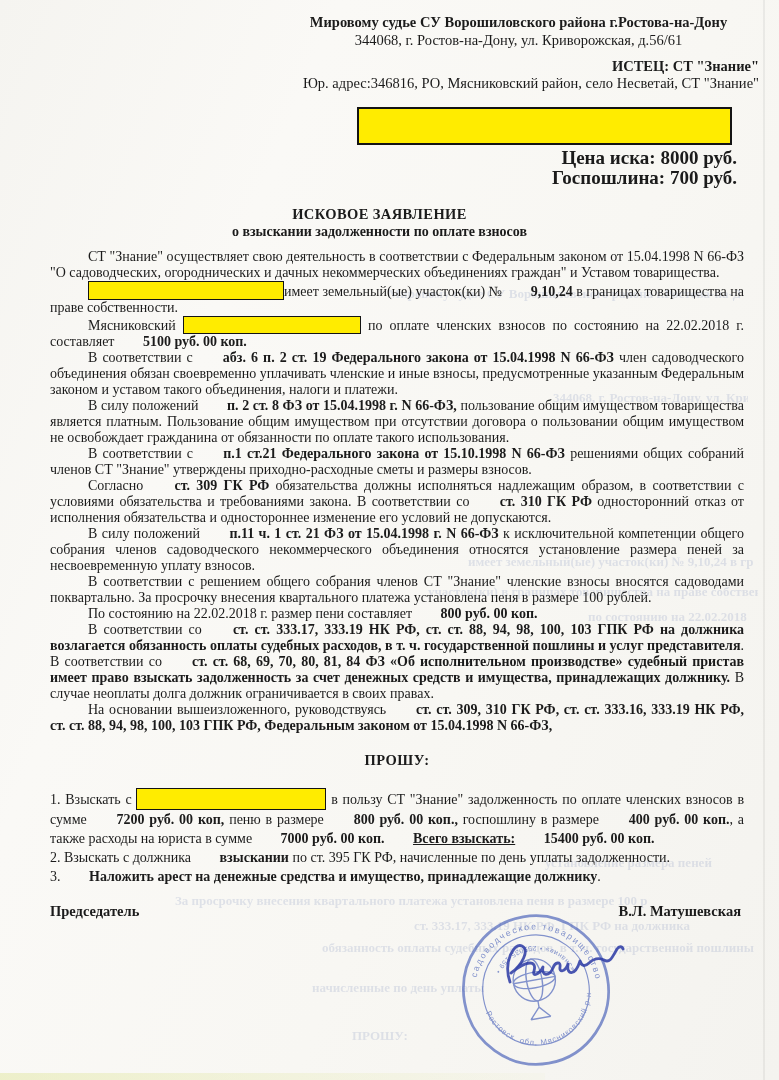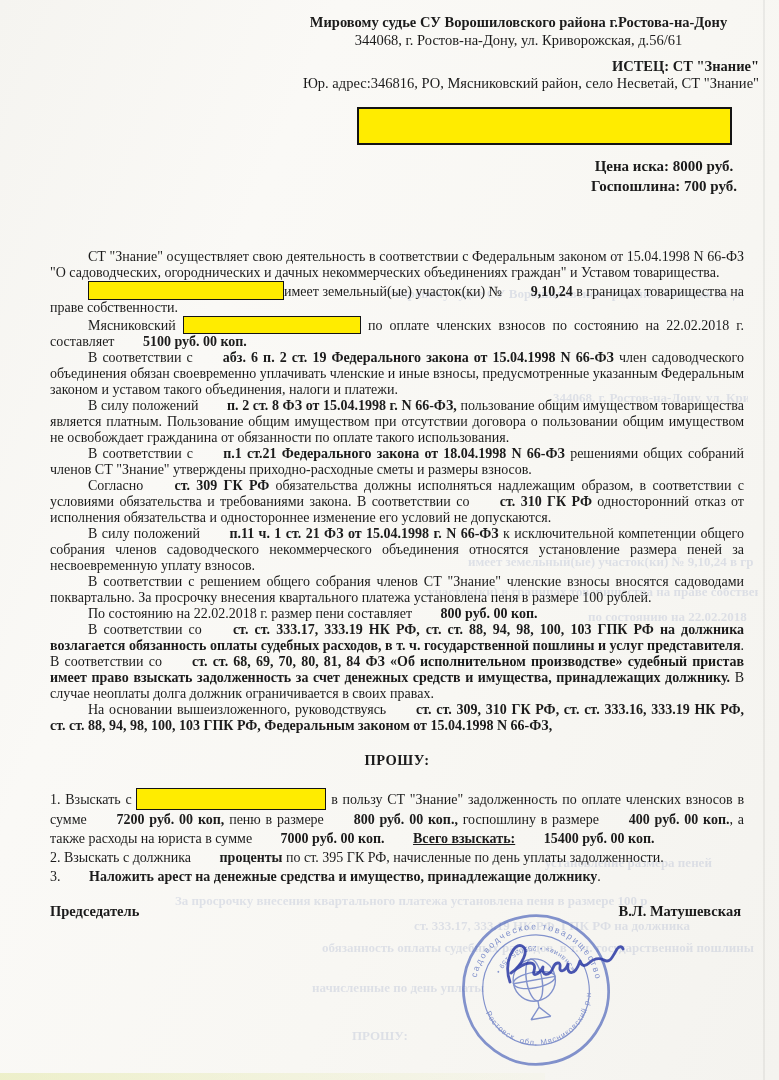--- a/index.html
+++ b/index.html
@@ -34,21 +34,21 @@
     background:#ffec00;border:2px solid #141414;
   }
   .redact{
     display:inline-block;background:#ffec00;border:1.5px solid #141414;
     box-sizing:border-box;vertical-align:-4px;
   }
   .r2{width:196px;height:19px;}
   .r3{width:178px;height:18px;}
   .r4{width:190px;height:22px;vertical-align:-6px;}
   
-  .price-block{position:absolute;top:156px;right:42px;text-align:center;font-weight:bold;font-size:15px;line-height:20px;}
+  .price-block{position:absolute;top:148px;right:42px;text-align:right;font-weight:bold;font-size:19px;line-height:20px;}
   
   .title-block{position:absolute;top:206px;left:0;right:20px;text-align:center;line-height:17px;}
   .doc-title{font-weight:bold;font-size:14.5px;letter-spacing:.4px;}
   .doc-subtitle{font-weight:bold;font-size:14px;}
   
   .body-text{position:absolute;top:249px;left:50px;right:35px;font-size:14px;line-height:16px;}
   .body-text p{margin:0;text-indent:38px;text-align:justify;}
   .request-heading{margin:18px 0 20px 0 !important;text-indent:0 !important;text-align:center !important;font-weight:bold;letter-spacing:.5px;font-size:14.5px;}
   .items p{text-indent:0;line-height:19px;}
   
@@ -91,40 +91,44 @@
     <div class="plaintiff-line2">Юр. адрес:346816, РО, Мясниковский район, село Несветай, СТ "Знание"</div>
   </div>
 
   <div class="redact-bar1"></div>
 
   <div class="price-block">
     <div>Цена иска: 8000 руб.</div>
     <div>Госпошлина: 700 руб.</div>
   </div>
 
+  <div class="title-block">
+    <div class="doc-title">ИСКОВОЕ ЗАЯВЛЕНИЕ</div>
+    <div class="doc-subtitle">о взыскании задолженности по оплате взносов</div>
+  </div>
 
   <div class="body-text">
     <p><span>СТ "Знание" осуществляет свою деятельность в соответствии с Федеральным законом от 15.04.1998 N 66-ФЗ "О садоводческих, огороднических и дачных некоммерческих объединениях граждан" и Уставом товарищества.</span></p>
     <p><span class="redact r2"></span><span>имеет земельный(ые) участок(ки) № </span><span class="b">9,10,24</span><span> в границах товарищества на праве собственности.</span></p>
     <p><span>Мясниковский </span><span class="redact r3"></span><span> по оплате членских взносов  по состоянию на 22.02.2018 г. составляет </span><span class="b">5100  руб. 00 коп.</span></p>
     <p><span>В соответствии с </span><span class="b">абз. 6 п. 2 ст. 19 Федерального закона от 15.04.1998 N 66-ФЗ</span><span> член садоводческого объединения обязан своевременно уплачивать членские и иные взносы, предусмотренные указанным Федеральным законом и уставом такого объединения, налоги и платежи.</span></p>
     <p><span>В силу положений </span><span class="b">п. 2 ст. 8 ФЗ от 15.04.1998 г. N 66-ФЗ,</span><span> пользование общим имуществом товарищества является платным. Пользование общим имуществом при отсутствии договора о пользовании общим имуществом не освобождает гражданина от обязанности по оплате такого использования.</span></p>
-    <p><span>В соответствии с </span><span class="b">п.1 ст.21 Федерального закона от 18.04.1998 N 66-ФЗ</span><span>  решениями общих собраний членов СТ "Знание"  утверждены приходно-расходные сметы и размеры взносов.</span></p>
+    <p><span>В соответствии с </span><span class="b">п.1 ст.21 Федерального закона от 15.10.1998 N 66-ФЗ</span><span>  решениями общих собраний членов СТ "Знание"  утверждены приходно-расходные сметы и размеры взносов.</span></p>
     <p><span>Согласно </span><span class="b">ст. 309 ГК РФ</span><span> обязательства должны исполняться надлежащим образом, в соответствии с условиями обязательства и требованиями закона. В соответствии со </span><span class="b">ст. 310 ГК РФ</span><span> односторонний отказ от исполнения обязательства и одностороннее изменение его условий не допускаются.</span></p>
     <p><span>В силу положений </span><span class="b">п.11 ч. 1 ст. 21 ФЗ от 15.04.1998 г. N 66-ФЗ</span><span> к исключительной компетенции общего собрания членов садоводческого некоммерческого объединения относятся установление размера пеней за несвоевременную уплату взносов.</span></p>
     <p><span>В соответствии с решением общего собрания членов СТ "Знание" членские взносы вносятся садоводами поквартально. За просрочку внесения квартального платежа установлена пеня в размере 100 рублей.</span></p>
     <p><span>По состоянию на 22.02.2018 г. размер пени составляет  </span><span class="b">800 руб. 00 коп.</span></p>
     <p><span>В соответствии со </span><span class="b">ст. ст. 333.17, 333.19 НК РФ, ст. ст. 88, 94, 98, 100, 103 ГПК РФ на должника возлагается обязанность оплаты судебных расходов, в т. ч. государственной пошлины и услуг представителя</span><span>. В соответствии со </span><span class="b">ст. ст. 68, 69, 70, 80, 81, 84 ФЗ «Об исполнительном производстве» судебный пристав имеет право взыскать задолженность за счет денежных средств и имущества, принадлежащих должнику.</span><span> В случае неоплаты долга должник ограничивается в своих правах.</span></p>
     <p><span>На основании вышеизложенного, руководствуясь </span><span class="b">ст. ст. 309, 310 ГК РФ, ст. ст. 333.16, 333.19 НК РФ, ст. ст. 88, 94, 98, 100, 103 ГПК РФ, Федеральным законом от 15.04.1998 N 66-ФЗ,</span></p>
 
     <p class="request-heading">ПРОШУ:</p>
 
     <div class="items">
       <p><span>1. Взыскать с </span><span class="redact r4"></span><span> в пользу СТ "Знание" задолженность по оплате членских взносов в сумме </span><span class="b">7200  руб. 00 коп,</span><span> пеню в размере </span><span class="b">800 руб. 00 коп.,</span><span>  госпошлину в размере  </span><span class="b">400 руб. 00 коп.</span><span>, а также расходы на юриста в сумме  </span><span class="b">7000 руб. 00 коп.</span><span>  </span><span class="b u">Всего взыскать:</span><span class="b"> 15400 руб. 00 коп.</span></p>
-      <p><span>2. Взыскать с должника </span><span class="b">проценты</span><span> по ст. 395 ГК РФ, начисленные по день уплаты задолженности.</span></p>
+      <p><span>2. Взыскать с должника </span><span class="b">взыскании</span><span> по ст. 395 ГК РФ, начисленные по день уплаты задолженности.</span></p>
       <p><span>3. </span><span class="b">Наложить арест на денежные средства и имущество, принадлежащие должнику</span><span>.</span></p>
     </div>
   </div>
 
   <div class="footer-row">
     <div>Председатель</div>
     <div>В.Л. Матушевская</div>
   </div>
 
   <div class="stamp-wrap">

